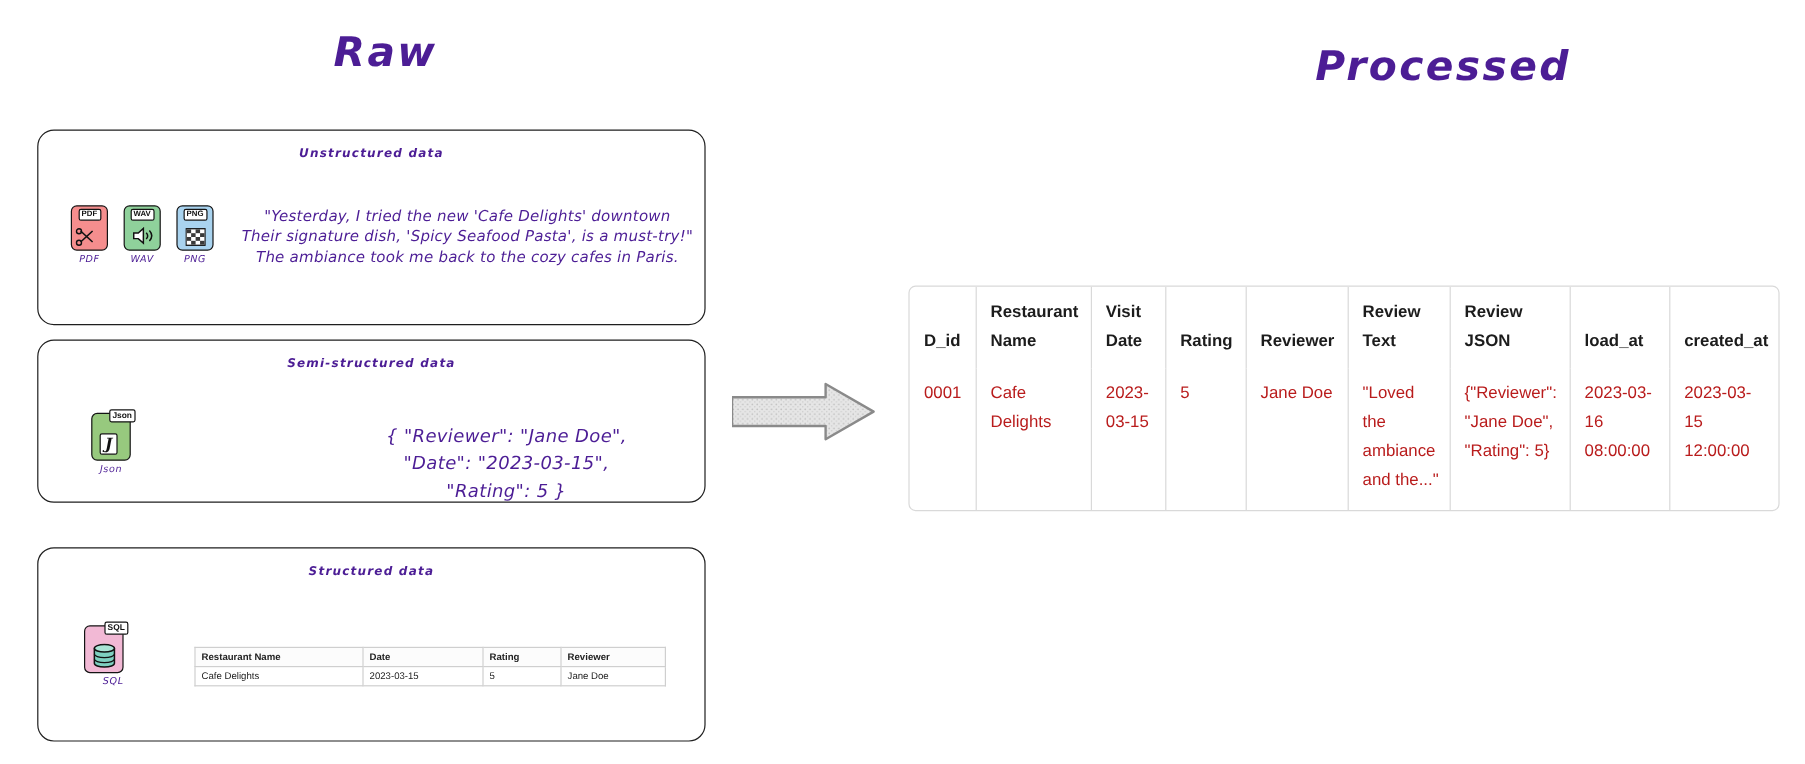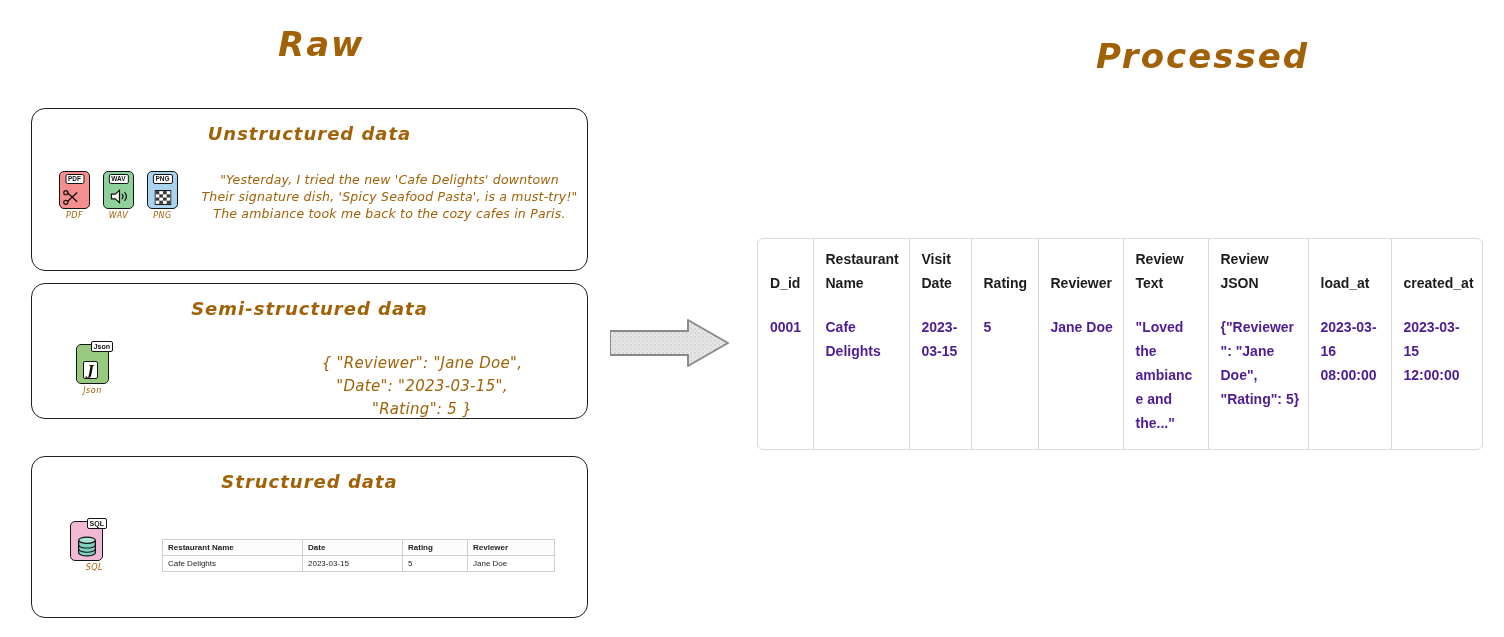--- a/index.html
+++ b/index.html
@@ -1,31 +1,31 @@
 <!DOCTYPE html>
 <html><head>
 <meta charset="utf-8">
 <style>
   * { margin:0; padding:0; box-sizing:border-box; }
   html,body { background:#ffffff; }
   body { font-family:"Liberation Sans", sans-serif; }
   .canvas { position:relative; width:1504px; height:637px; background:#ffffff; overflow:hidden; }
 
   
-  .hand { font-family:"DejaVu Sans", sans-serif; font-style:italic; color:#a16207; }
+  .hand { font-family:"DejaVu Sans", sans-serif; font-style:italic; color:#4c1d95; }
   .section-title { position:absolute; font-size:34px; font-weight:600; letter-spacing:2px; }
   .raw-title { left:278px; top:24px; }
   .processed-title { left:1096px; top:36px; }
 
   
   .box { position:absolute; left:31px; width:557px; background:#fff; border:1.6px solid #1f1f1f; border-radius:14px; }
   .box1 { top:108px; height:163px; }
   .box2 { top:283px; height:136px; }
   .box3 { top:456px; height:162px; }
-  .box-title { position:absolute; top:14px; left:0; width:100%; text-align:center; font-size:18px; font-weight:600; letter-spacing:1px; }
+  .box-title { position:absolute; top:14px; left:0; width:100%; text-align:center; font-size:10px; font-weight:600; letter-spacing:1px; }
 
   
   .icon-row { position:absolute; left:15px; top:62px; display:flex; gap:13px; align-items:flex-end;padding-left:12px; }
   .file-wrap { display:flex; flex-direction:column; align-items:center; gap:2px; }
   .file-icon { position:relative; width:31px; height:38px; border:1.4px solid #141414; border-radius:5px; }
   .file-icon.pdf  { background:#f58e8e; }
   .file-icon.wav  { background:#8fd19b; }
   .file-icon.png  { background:#a9d3ef; }
   .file-icon.json { background:#97c97e; width:33px; height:40px; }
   .file-icon.sql  { background:#f2b9d5; width:33px; height:40px; }
@@ -49,21 +49,21 @@
   .mini-table th, .mini-table td { border:1px solid #cfcfcf; font-size:8px; padding:3px 5px; text-align:left; color:#222; height:15px; white-space:nowrap; overflow:hidden; }
   .mini-table th { font-weight:bold; background:#fcfcfc; }
 
   
   .arrow { position:absolute; left:610px; top:316px; width:120px; height:54px; }
 
   
   .ptable-wrap { position:absolute; left:757px; top:238px; width:726px; background:#fff; border:1px solid #d9d9d9; border-radius:6px; overflow:hidden; }
   .ptable { width:724px; border-collapse:collapse; table-layout:fixed; font-size:14px; }
   .ptable th { vertical-align:bottom; text-align:left; font-weight:bold; color:#1c1c1c; height:57px; padding:8px 8px 12px 12px; line-height:24px; border-right:1px solid #d9d9d9; }
-  .ptable td { vertical-align:top; color:#4c1d95; padding:8px 8px 14px 12px; line-height:24px; border-right:1px solid #d9d9d9; overflow-wrap:break-word;font-weight:bold; }
+  .ptable td { vertical-align:top; color:#b91c1c; padding:8px 8px 14px 12px; line-height:24px; border-right:1px solid #d9d9d9; overflow-wrap:break-word; }
   .ptable th:last-child, .ptable td:last-child { border-right:none; }
 </style>
 </head>
 <body>
 
 <div class="canvas">
 
   <div class="hand section-title raw-title">Raw</div>
   <div class="hand section-title processed-title">Processed</div>
 

